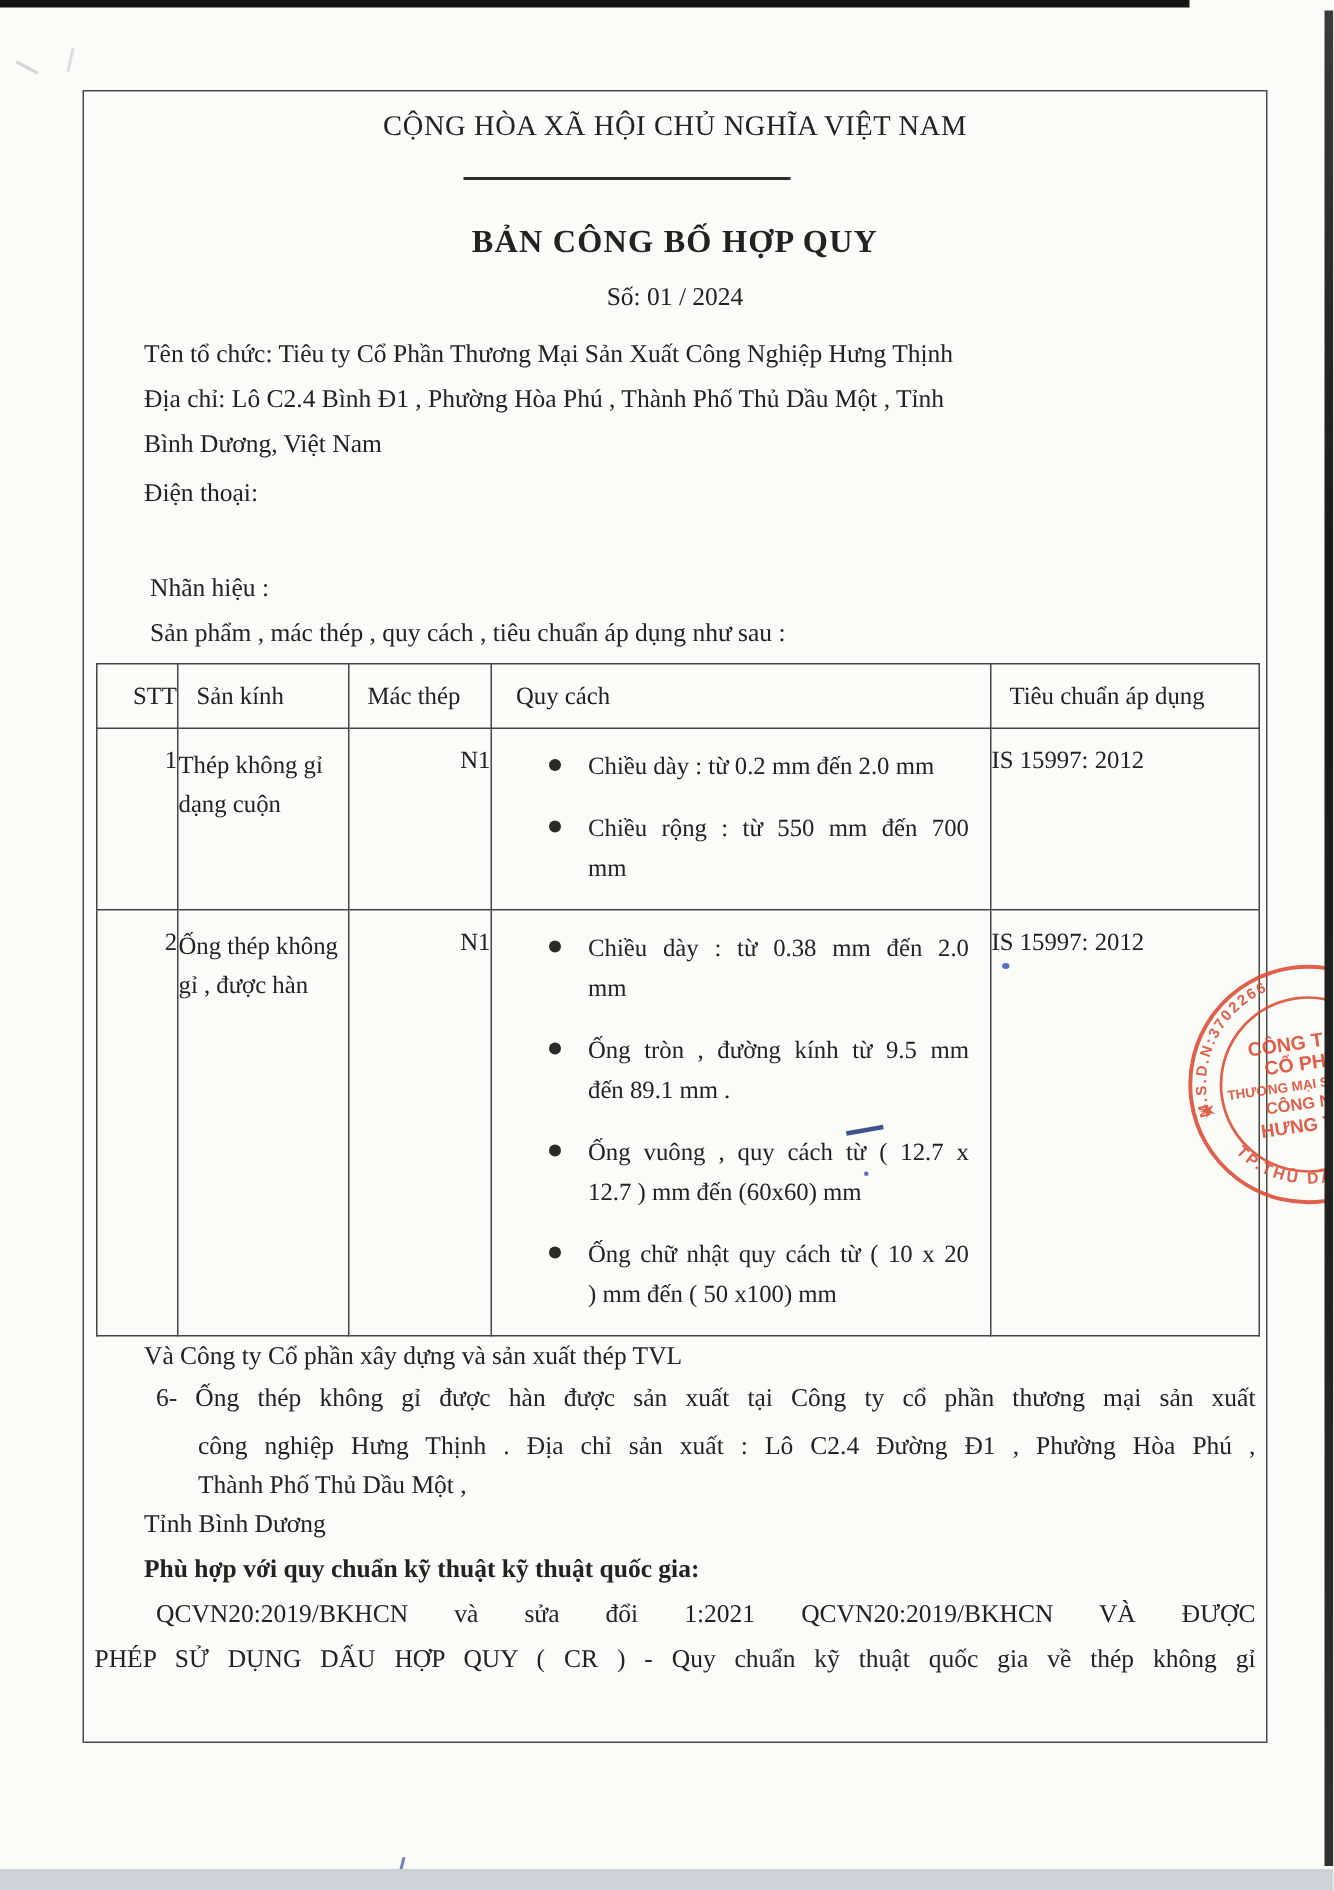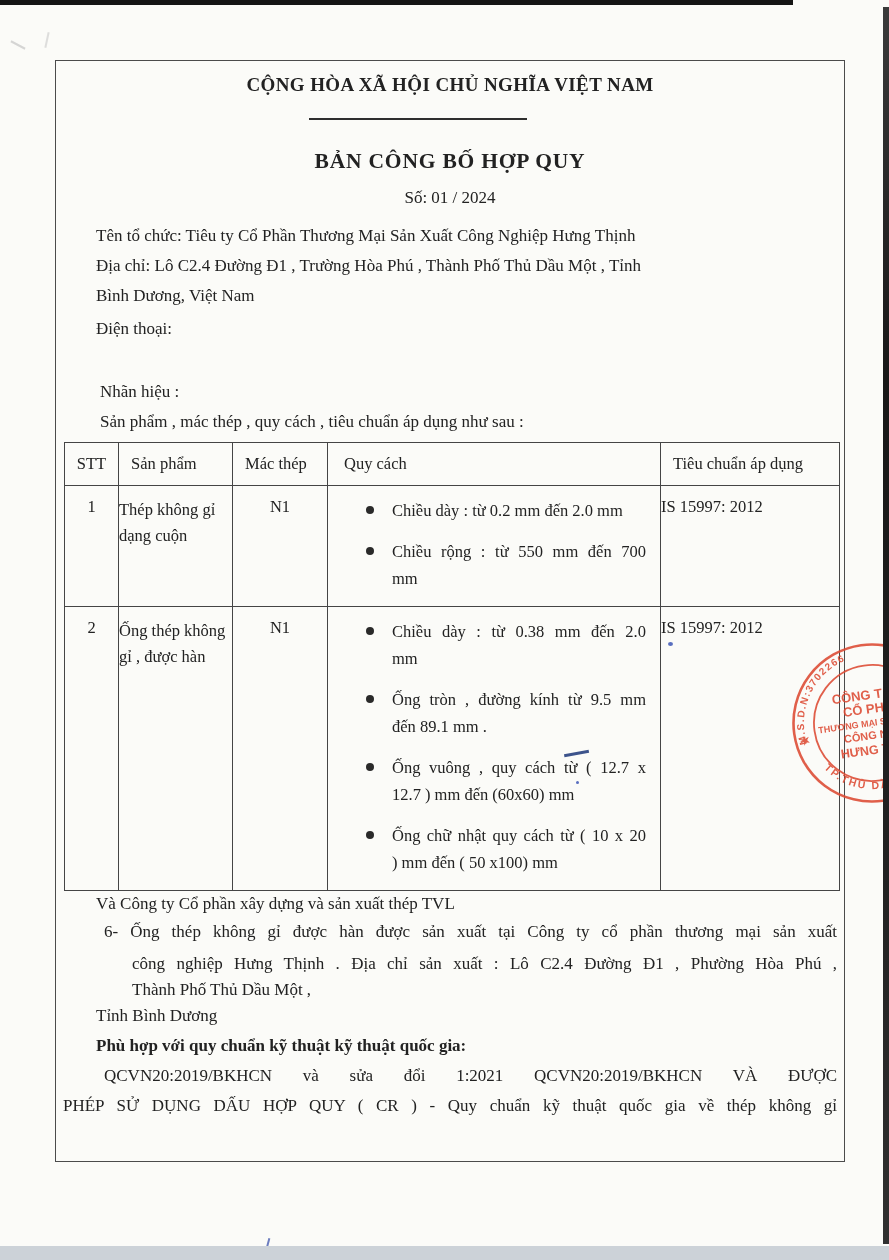--- a/index.html
+++ b/index.html
@@ -18,21 +18,21 @@
   .ink-dot  { position:absolute; left:668px; top:642px; width:5px; height:4px; border-radius:50%; background:#3b55b5; opacity:.85; z-index:3;}
   .pen-dash { position:absolute; left:564px; top:752px; width:25px; height:2.5px; background:#27407e; transform:rotate(-10deg); opacity:.9; z-index:3;}
   .pen-dot  { position:absolute; left:576px; top:781px; width:3px; height:3px; border-radius:50%; background:#3b55b5; opacity:.85; z-index:3;}
   .ink-slash{ position:absolute; left:267px; top:1238px; width:2px; height:11px; background:#4a5fb0; transform:rotate(14deg); opacity:.8; }
 
   .border-box {
     position:absolute; left:55px; top:60px; width:788px; height:1100px;
     border:1.5px solid #4b4b4b; z-index:1;
   }
   .nat-title { position:absolute; top:13px; left:0; width:100%; text-align:center;
-               font-weight:bold; font-size:19px; letter-spacing:.4px; }
+               font-weight:normal; font-size:19px; letter-spacing:.4px; }
   .motto     { position:absolute; top:36px; left:0; width:100%; text-align:center;
                font-weight:bold; font-size:17.5px; }
   .motto-underline { position:absolute; top:57px; left:253px; width:218px; height:2px; background:#2e2e2e; }
   .doc-title { position:absolute; top:88px; left:0; width:100%; text-align:center;
                font-weight:bold; font-size:21.5px; letter-spacing:.8px; }
   .doc-num   { position:absolute; top:127px; left:0; width:100%; text-align:center; font-size:17px; }
 
   .tline { position:absolute; font-size:17px; line-height:24px; white-space:nowrap; }
   .org   { top:163px; left:40px; }
   .addr1 { top:193px; left:40px; }
@@ -43,21 +43,21 @@
   .intro { top:349px; left:44px; }
   .bold  { font-weight:bold; letter-spacing:.5px; }
 
   table.spec {
     position:absolute; left:8px; top:381px; width:775px;
     border-collapse:collapse; table-layout:fixed;
     font-size:16.5px; color:#222;
   }
   table.spec th, table.spec td { border:1.4px solid #454545; vertical-align:top; font-weight:normal; text-align:left; }
   table.spec th { height:42px; vertical-align:middle; padding:0 0 0 12px; font-size:16.5px; }
-  table.spec th.c, table.spec td.c { text-align:center; padding-left:0;margin-left:24px; }
+  table.spec th.c, table.spec td.c { text-align:right; padding-left:0;margin-left:24px; }
   table.spec td { padding:11px 0 0 0; }
   td.sp-cell  { padding:10px 8px 0 11px; text-align:justify; line-height:26px; }
   td.std-cell { padding:11px 6px 0 12px; }
   td.qc-cell  { padding:12px 0 0 0; }
   .qc-item { position:relative; margin:0 14px 14px 64px; width:254px; line-height:27px; }
   .qc-item .bullet { position:absolute; left:-26px; top:9px; width:8px; height:8px; border-radius:50%; background:#2a2a2a; }
   .qc-line { text-align:left; }
   .qc-line.sp { text-align:justify; text-align-last:justify; }
 
   .note { position:absolute; font-size:17px; line-height:24px; white-space:normal; }
@@ -92,38 +92,38 @@
   <div class="ink-slash"></div>
 
   <div class="border-box">
 
     <div class="nat-title">CỘNG HÒA XÃ HỘI CHỦ NGHĨA VIỆT NAM</div>
     <div class="motto-underline"></div>
     <div class="doc-title">BẢN CÔNG BỐ HỢP QUY</div>
     <div class="doc-num">Số: 01 / 2024</div>
 
     <div class="tline org">Tên tổ chức: Tiêu ty Cổ Phần Thương Mại Sản Xuất Công Nghiệp Hưng Thịnh</div>
-    <div class="tline addr1">Địa chỉ: Lô C2.4 Đường Đ1 , Trường Hòa Phú , Thành Phố Thủ Dầu Một , Tỉnh</div>
+    <div class="tline addr1">Địa chỉ: Lô C2.4 Bình Đ1 , Phường Hòa Phú , Thành Phố Thủ Dầu Một , Tỉnh</div>
     <div class="tline addr2">Bình Dương, Việt Nam</div>
     <div class="tline phone">Điện thoại:</div>
     <div class="tline brand">Nhãn hiệu :</div>
     <div class="tline intro">Sản phẩm , mác thép , quy cách , tiêu chuẩn áp dụng như sau :</div>
 
     <table class="spec">
       <colgroup>
           <col style="width:54px">
           <col style="width:114px">
           <col style="width:95px">
           <col style="width:333px">
           <col style="width:179px">
         </colgroup>
       <tbody>
           <tr>
         <th class="c">STT</th>
-        <th>Sản phẩm</th>
+        <th>Sản kính</th>
         <th>Mác thép</th>
         <th style="padding-left:16px">Quy cách</th>
         <th>Tiêu chuẩn áp dụng</th>
       </tr>
       <tr style="height:96px">
         <td class="c">1</td>
         <td class="sp-cell">Thép không gỉ dạng cuộn</td>
         <td class="c">N1</td>
         <td class="qc-cell">
           <div class="qc-item">

